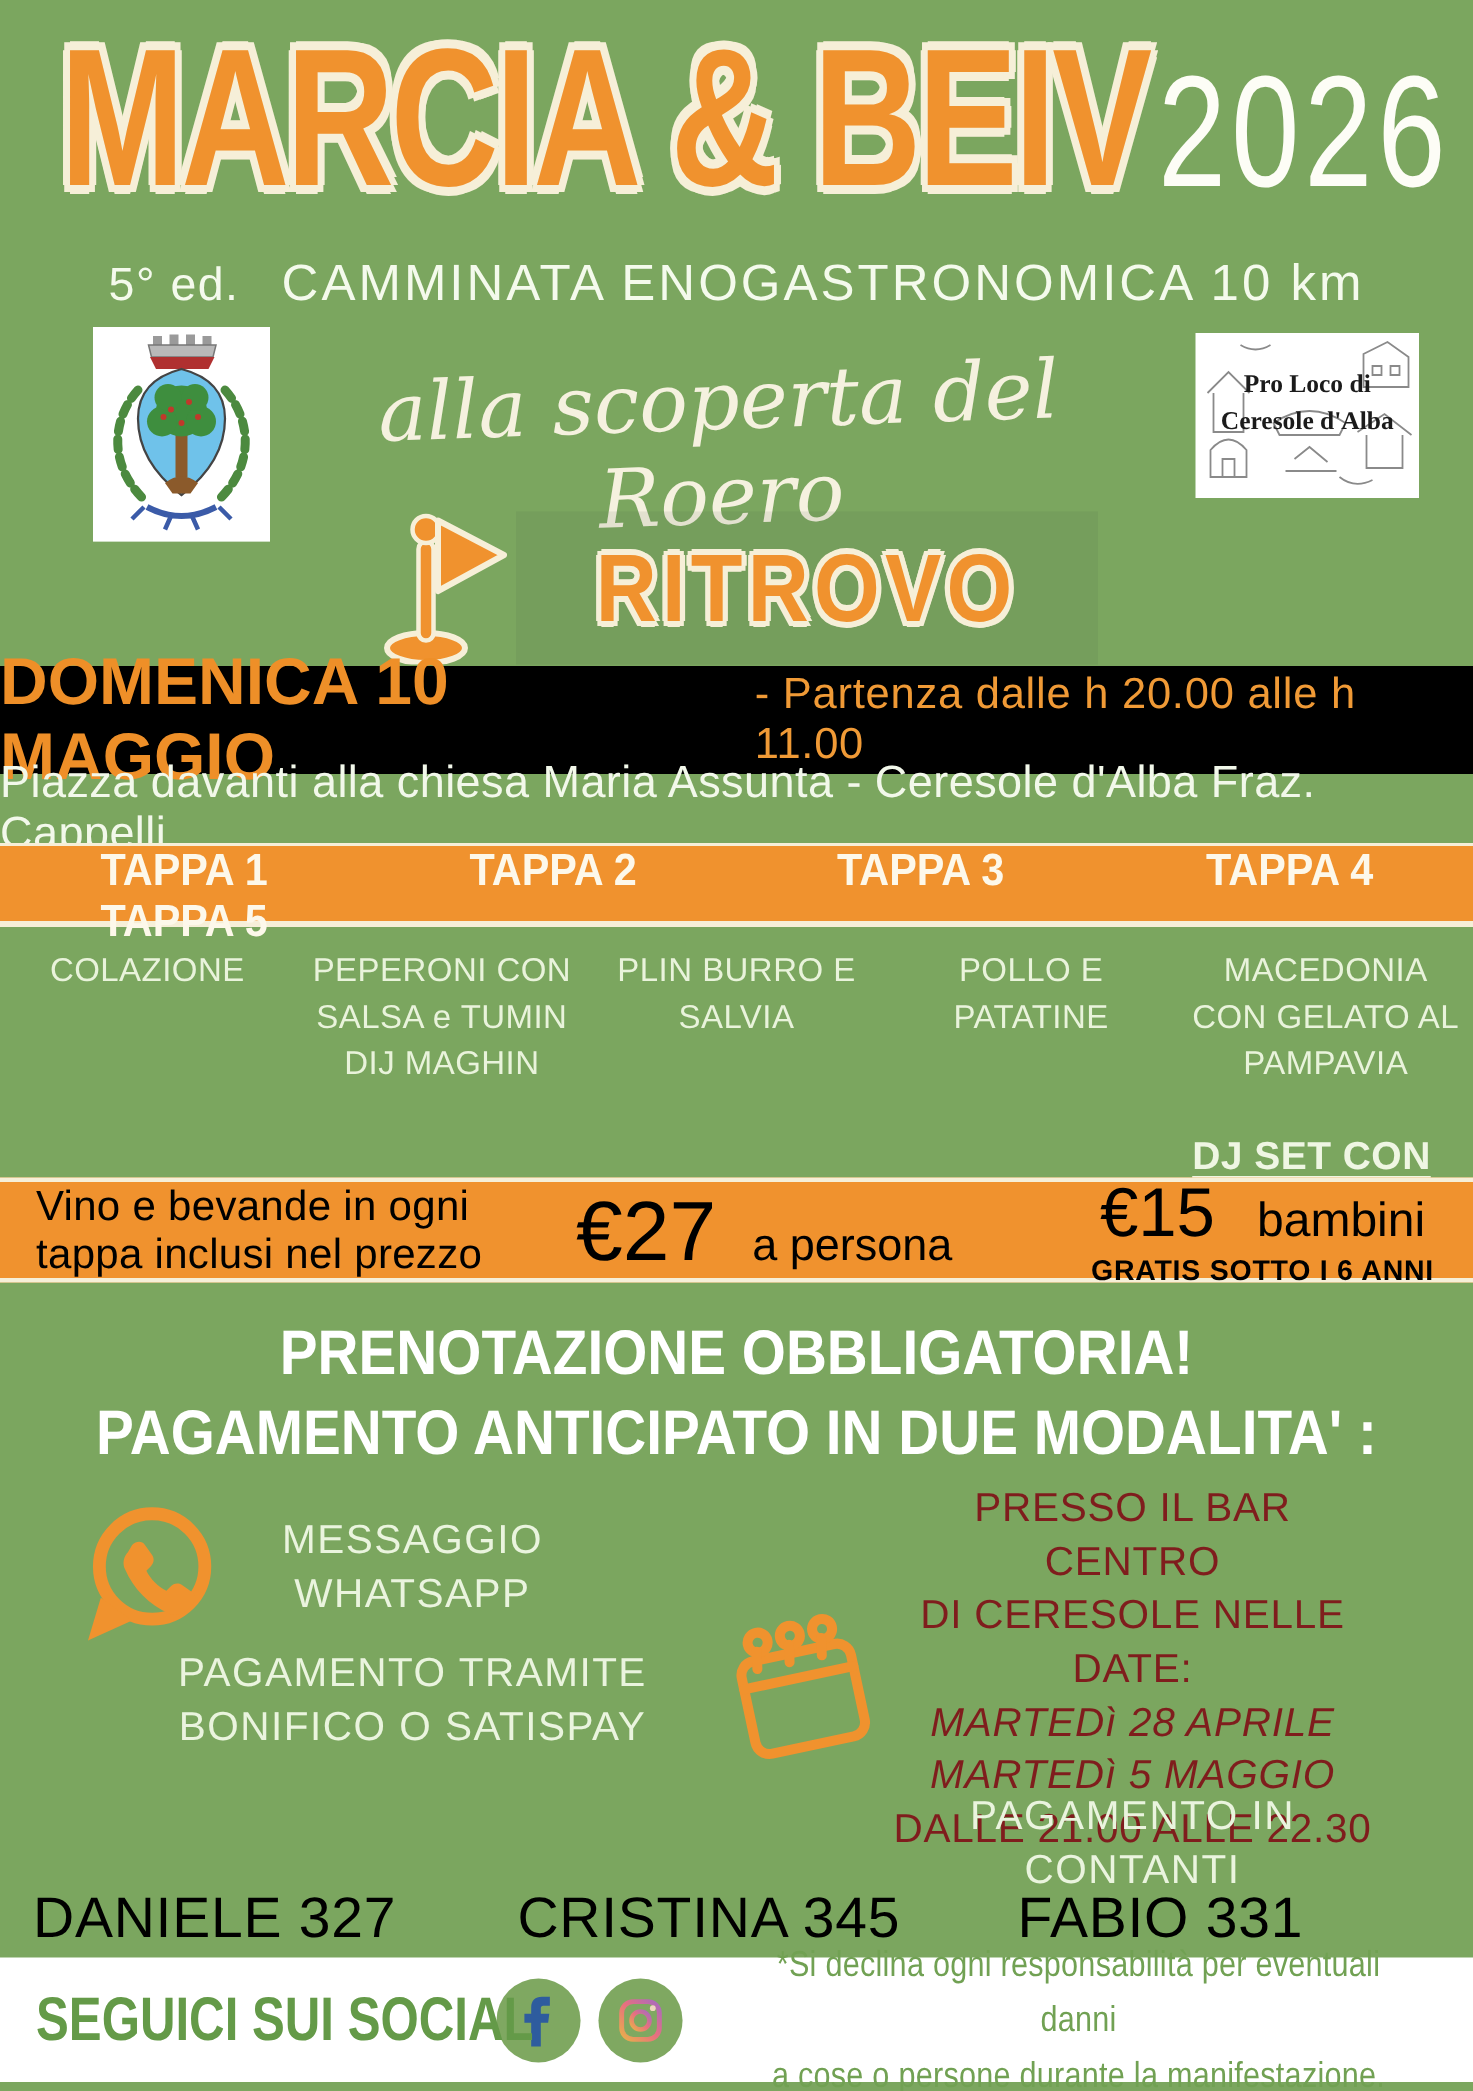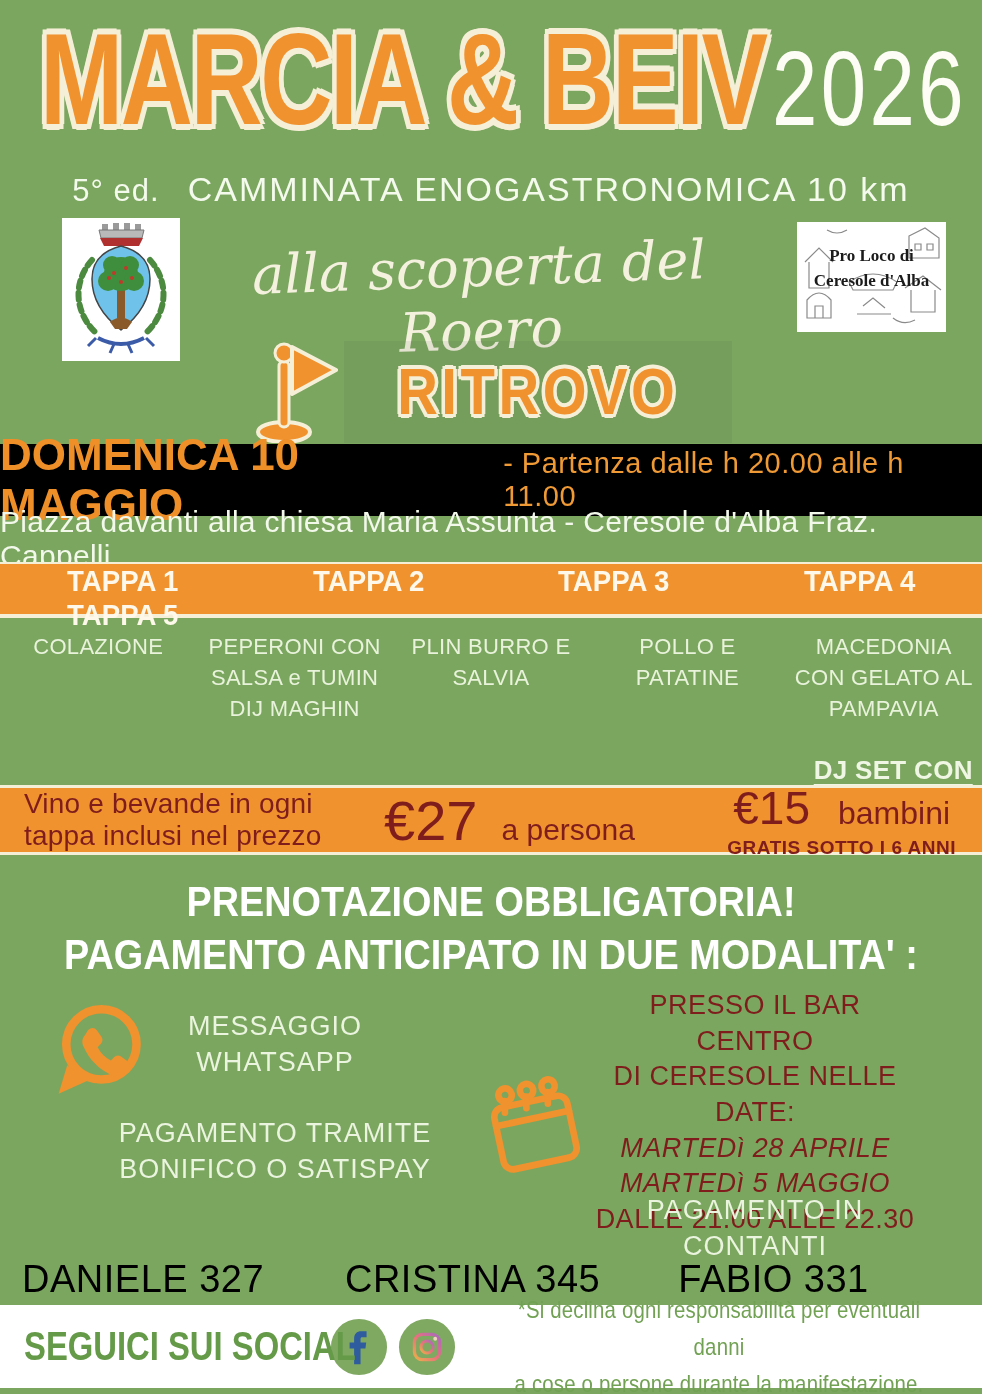--- a/index.html
+++ b/index.html
@@ -47,46 +47,46 @@
             justify-content:center;align-items:center;color:#F2F8EA;font-size:30px;letter-spacing:0.3px;}
 
   
   .tappa-head{position:absolute;top:562px;left:0;right:0;height:50px;background:#F0922E;
               border-top:2px solid #F6EFD8;border-bottom:4px solid #F6EFD8;
               display:grid;grid-template-columns:repeat(4,1fr);align-items:center;text-align:center;}
   .tappa-head span{font-size:30px;font-weight:bold;color:#FDF8EA;display:inline-block;transform:scaleX(0.92);}
   .tappa-body{position:absolute;top:618px;left:0;right:0;height:166px;
               display:grid;grid-template-columns:repeat(5,1fr);justify-items:center;}
   .tappa-cell{padding-top:14px;text-align:center;font-size:22px;font-weight:500;color:#E9F3DB;
-              line-height:1.4;letter-spacing:0.3px;display:flex;flex-direction:column;align-items:flex-end;}
+              line-height:1.4;letter-spacing:0.3px;display:flex;flex-direction:column;align-items:flex-start;}
   .dj{margin-top:26px;font-size:26px;font-weight:600;color:#EFF6E3;text-decoration:underline;
       text-underline-offset:5px;line-height:1.55;}
 
   
   .price-bar{position:absolute;top:785px;left:0;right:0;height:64px;background:#F0922E;
              border-top:3px solid #F6EFD8;border-bottom:3px solid #F6EFD8;
-             display:flex;align-items:center;color:#7f1d1d;}
+             display:flex;align-items:center;color:#000000;}
   .price-note{margin-left:24px;width:320px;font-size:28px;line-height:1.15;letter-spacing:0.2px;}
   .price-adult{display:flex;align-items:baseline;gap:24px;margin-left:40px;}
   .price-adult .amount{font-size:56px;font-weight:400;}
   .price-adult .label{font-size:30px;}
   .price-child{margin-left:auto;margin-right:26px;text-align:center;}
   .price-child-row{display:flex;align-items:baseline;gap:28px;justify-content:center;}
   .price-child .amount{font-size:46px;font-weight:400;}
   .price-child .label{font-size:32px;}
   .price-child .note{font-size:19px;font-weight:bold;margin-top:2px;letter-spacing:0.5px;}
 
   
   .booking-heading{position:absolute;top:876px;left:0;right:0;text-align:center;color:#FFFFFF;
                    font-size:42px;font-weight:bold;line-height:1.25;letter-spacing:0;
                    transform:scaleX(0.9);}
   .wa-icon{position:absolute;left:52px;top:1000px;}
   .wa-text{position:absolute;left:105px;top:1008px;width:340px;text-align:center;color:#EAF4DE;
            font-size:27px;line-height:1.35;letter-spacing:1px;}
-  .wa-pay{margin-top:34px;}
+  .wa-pay{margin-top:16px;}
   .cal-icon{position:absolute;left:482px;top:1068px;}
   .bar-text{position:absolute;left:590px;top:988px;width:330px;text-align:center;color:#7f1d1d;
             font-size:27px;line-height:1.32;letter-spacing:0.5px;}
   .bar-dates{font-style:italic;}
   .cash-text{position:absolute;left:590px;top:1192px;width:330px;text-align:center;color:#EAF4DE;
              font-size:27px;line-height:1.35;letter-spacing:1px;}
 
   
   .contacts{position:absolute;top:1258px;left:0;right:0;height:48px;display:flex;align-items:flex-start;
             justify-content:space-between;padding:0 22px;color:#000000;font-size:38px;letter-spacing:0.5px;}

